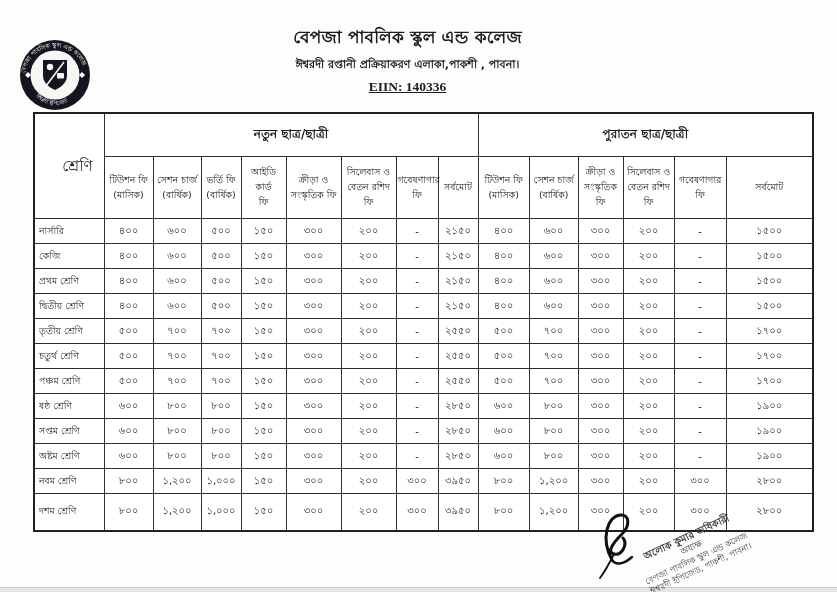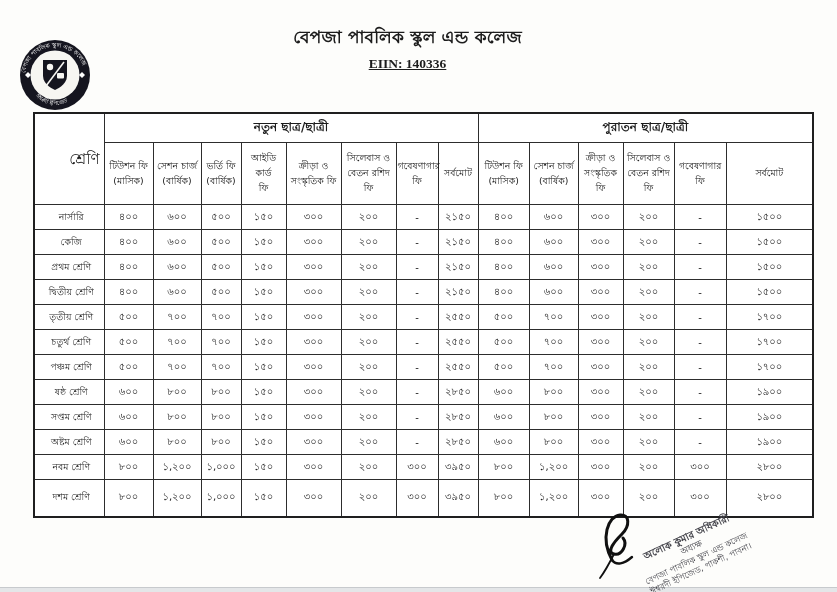--- a/index.html
+++ b/index.html
@@ -26,34 +26,34 @@
   
   table.fee {
     position:absolute; left:33px; top:112px; width:779px;
     border-collapse:collapse; table-layout:fixed;
     background:#fff;
   }
   table.fee, table.fee th, table.fee td { border:1px solid #2d2d2d; }
   table.fee { border:2px solid #1f1f1f; }
   .group-row th {
     height:25px; font-size:12px; font-weight:bold; text-align:center;
-    border-bottom:2px solid #1f1f1f; padding:4px;
+    border-bottom:2px solid #1f1f1f; padding:11px;
   }
   th.class-head { font-size:15px; font-weight:normal; border-bottom:2px solid #1f1f1f;text-align:right; }
   th.colhead {
     height:62px; font-weight:normal; font-size:9.3px; line-height:1.6;
     white-space:pre-line; text-align:center; vertical-align:middle; padding:0 1px;
     border-bottom:2px solid #1f1f1f;
   }
   tbody td {
     height:25px; font-size:10px; text-align:center; vertical-align:middle;
     padding:0; overflow:hidden;
   }
   tbody tr:last-child td { height:37px; }
-  tbody td.cls { text-align:center; padding-left:4px; font-size:9.3px; color:#2a2a2a; }
+  tbody td.cls { text-align:left; padding-left:4px; font-size:9.3px; color:#2a2a2a; }
 
   
   .note { position:absolute; left:40px; top:518px; font-size:12.5px; font-weight:bold; color:#161616; }
 
   
   .sig-flourish { position:absolute; left:590px; top:508px; width:72px; height:80px; z-index:3; }
   .stamp {
     position:absolute; left:586px; top:529px; width:215px; z-index:2;
     transform:rotate(-25deg); transform-origin:50% 50%;
     text-align:center; color:#45454c; line-height:1.3;
@@ -92,20 +92,21 @@
       <polygon points="62,38 65,35 68,38 65,41" fill="#ffffff"></polygon>
       <path d="M26 23 h24 v16 c0 9 -12 14 -12 14 c0 0 -12 -5 -12 -14 z" fill="#15151f"></path>
       <line x1="29" y1="49" x2="47" y2="25" stroke="#f7f6f2" stroke-width="1.6"></line>
       <circle cx="33" cy="30" r="3.2" fill="#f7f6f2"></circle>
       <rect x="40" y="36" width="7" height="5.5" rx="1" fill="#f7f6f2"></rect>
     </svg>
   </div>
 
   <div class="header">
     <div class="school-name">বেপজা পাবলিক স্কুল এন্ড কলেজ</div>
+    <div class="address">ঈশ্বরদী রপ্তানী প্রক্রিয়াকরণ এলাকা,পাকশী , পাবনা।</div>
     <div class="eiin">EIIN: 140336</div>
   </div>
 
   <table class="fee">
     <colgroup>
       <col style="width:70px">
         <col style="width:49px">
         <col style="width:48px">
         <col style="width:40px">
       <col style="width:45px">

